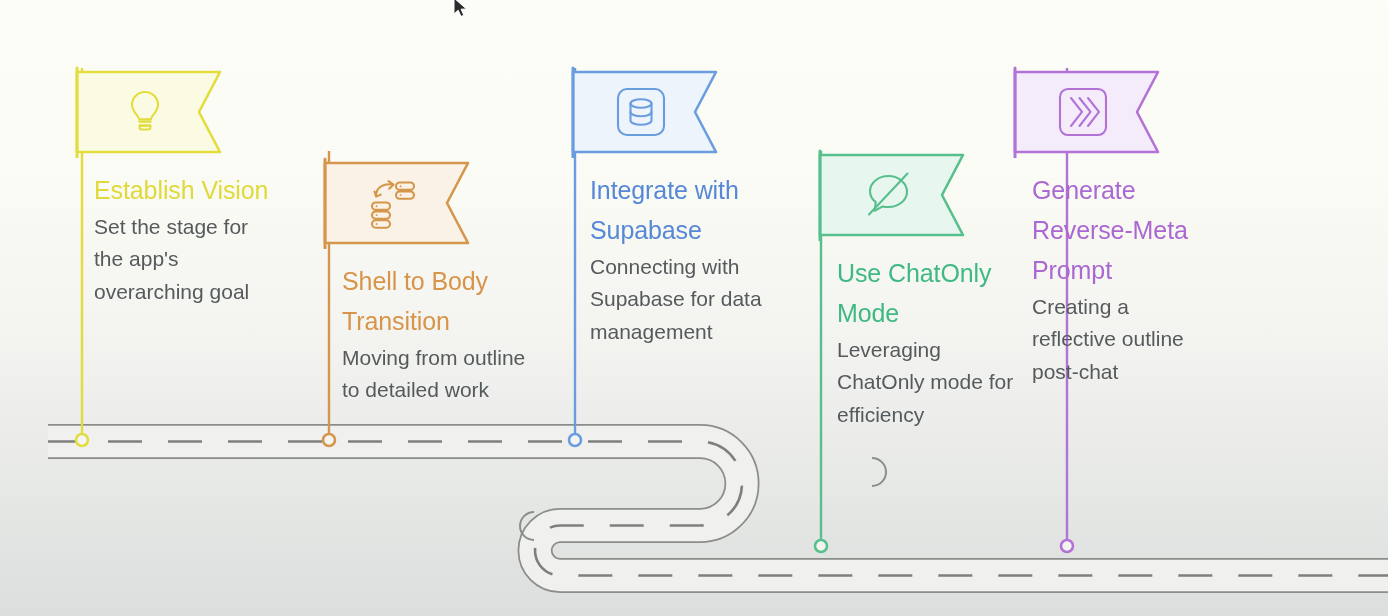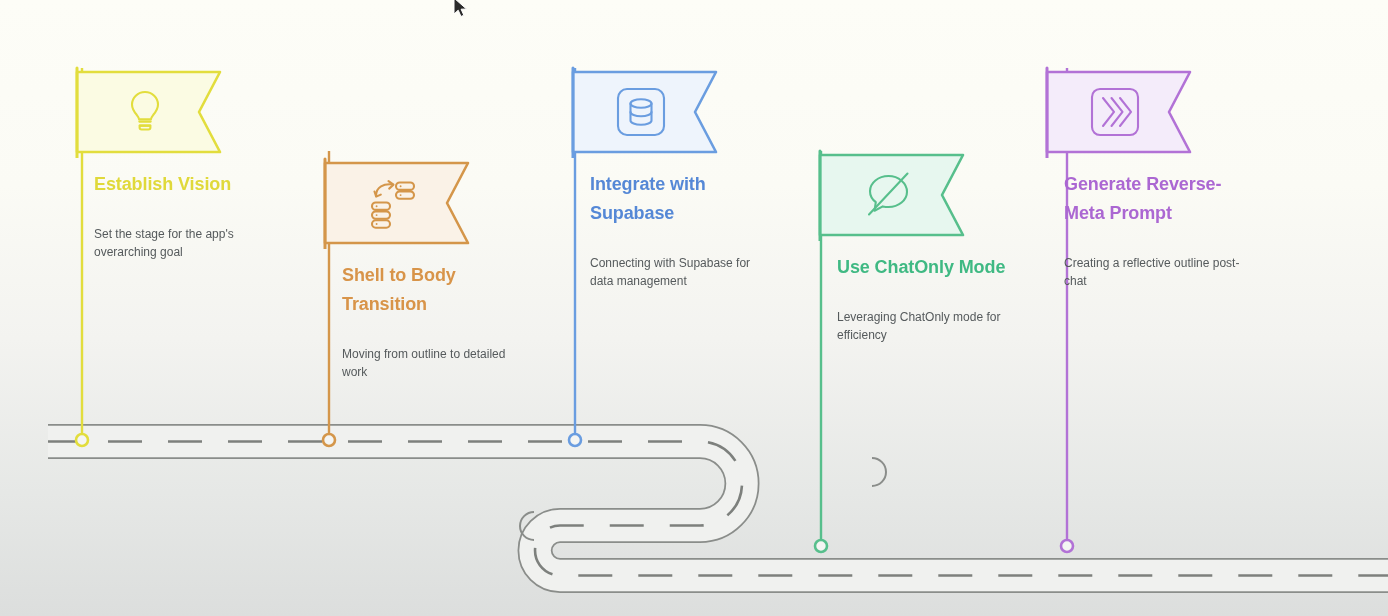--- a/index.html
+++ b/index.html
@@ -48,45 +48,45 @@
   }
 
   .flag-wrap {
     position: relative;
     height: 96px;
   }
 
   .flag-svg { display: block; }
 
   .m-title {
-    font-size: 18px;
-    font-weight: bold;
+    font-size: 25px;
+    font-weight: normal;
     line-height: 1.6;
     letter-spacing: -0.1px;
     margin-top: 12px;
     margin-left: 22px;
     width: 182px;
   }
 
   .m-desc {
-    font-size: 12px;
+    font-size: 21px;
     font-weight: normal;
     line-height: 1.54;
     color: #555a5c;
-    margin-top: 26px;
+    margin-top: 1px;
     margin-left: 22px;
     width: 186px;
   }
 
   
   #ms-0 { left: 72px;   top: 62px;  }
   #ms-1 { left: 320px;  top: 153px; }
   #ms-2 { left: 568px;  top: 62px;  }
   #ms-3 { left: 815px;  top: 145px; }
-  #ms-4 { left: 1042px; top: 62px;  }
+  #ms-4 { left: 1010px; top: 62px;  }
 
   
   #cursor {
     position: absolute;
     left: 452px;
     top: -3px;
     z-index: 9;
     pointer-events: none;
   }
 </style>

